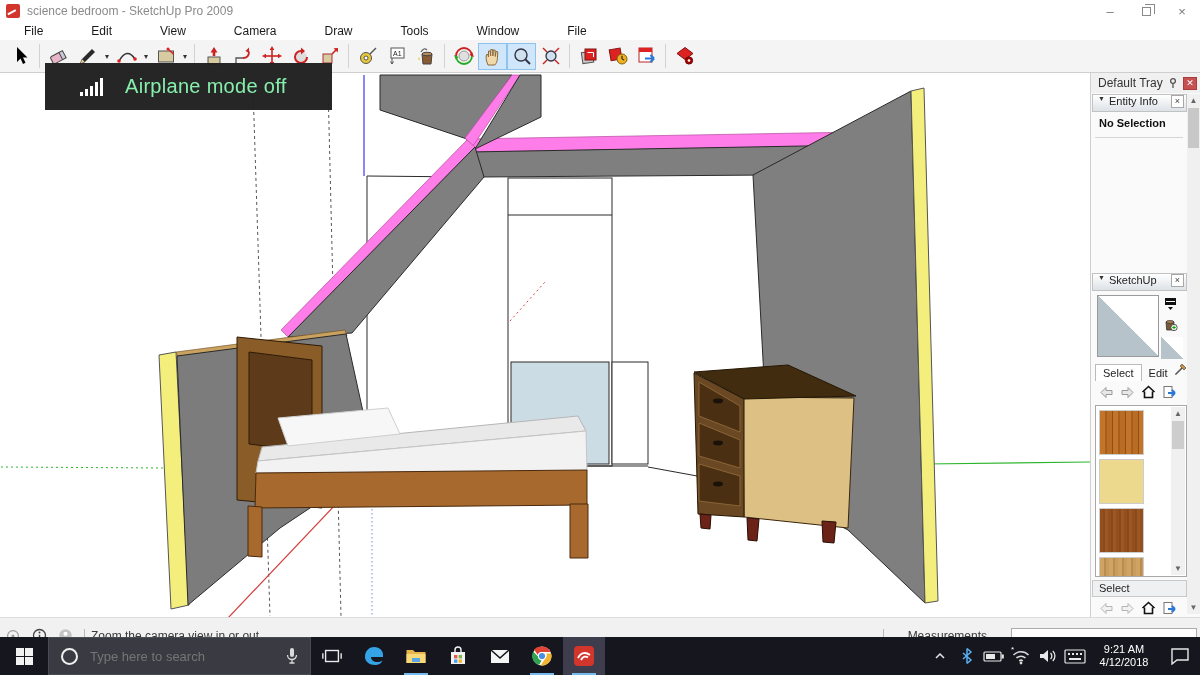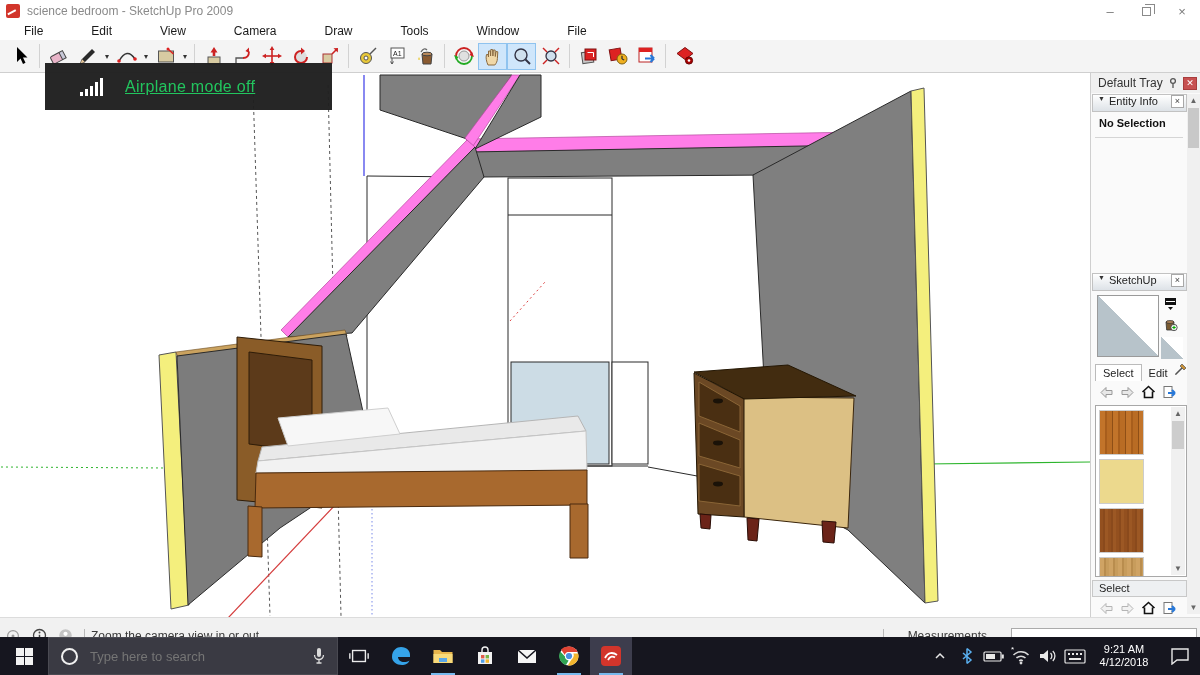--- a/index.html
+++ b/index.html
@@ -32,21 +32,21 @@
   .tcell.hl{background:#cfe6fb;border:1px solid #8fc3ef;}
   .tdiv{width:1px;height:24px;background:#d2d2d2;margin:0 4px;flex:0 0 auto;}
   .dd{width:10px;font-size:8px;color:#333;text-align:center;flex:0 0 auto;}
 
   
   .viewport{position:absolute;left:0;top:73px;width:1090px;height:544px;background:#fff;}
 
   
   .osd{position:absolute;left:45px;top:63px;width:287px;height:47px;background:rgba(31,31,31,.97);
        display:flex;align-items:center;z-index:60;}
-  .osd-label{font-size:16px;color:#22c55e;margin-left:21px;font-weight:300;letter-spacing:.3px;text-decoration:underline;}
+  .osd-label{font-size:20px;color:#86efac;margin-left:21px;font-weight:300;letter-spacing:.3px;}
 
   
   .tray{position:absolute;left:1090px;top:73px;width:110px;height:544px;background:#fafafa;
         border-left:1px solid #cfcfcf;font-size:11px;color:#222;}
   .tray-head{position:absolute;left:0;top:0;width:110px;height:20px;background:#f0f0f0;
              display:flex;align-items:center;font-size:12px;color:#333;padding:0 4px 0 7px;}
   .tray-close{width:14px;height:13px;background:#c75050;border:1px solid #a83c3c;color:#fff;
               font-size:9px;line-height:11px;text-align:center;margin-left:3px;}
   .panel-header{position:absolute;left:1px;width:95px;height:18px;
                 background:linear-gradient(#ffffff,#dde2e7);border:1px solid #c2c2c2;
@@ -89,21 +89,21 @@
   .sb-icon{width:26px;display:flex;justify-content:center;}
   .sb-div{width:1px;height:13px;background:#b8b8b8;margin:0 6px;}
   .measure-wrap{margin-left:auto;display:flex;align-items:center;gap:18px;}
   .measure-input{width:186px;height:15px;border:1px solid #ababab;background:#fff;margin:0 3px 0 6px;
                  font-size:11px;padding:0 3px;}
 
   
   .taskbar{position:absolute;left:0;top:637px;width:1200px;height:38px;background:#16161f;
            display:flex;align-items:center;color:#e8e8e8;}
   .tb-start{width:48px;height:38px;display:flex;align-items:center;justify-content:center;}
-  .tb-search{width:290px;height:38px;background:#3a3a43;display:flex;align-items:center;border:1px solid #4a4a52;}
+  .tb-search{width:263px;height:38px;background:#3a3a43;display:flex;align-items:center;border:1px solid #4a4a52;}
   .cortana{width:17px;height:17px;border:2px solid #f0f0f0;border-radius:50%;margin:0 10px 0 12px;flex:0 0 auto;}
   .tb-search input{flex:1;background:transparent;border:none;outline:none;color:#c8c8c8;font-size:13px;
                    font-family:"Liberation Sans",sans-serif;}
   .tb-icon{width:42px;height:38px;display:flex;align-items:center;justify-content:center;position:relative;flex:0 0 auto;}
   .tb-icon.open::after{content:"";position:absolute;bottom:0;left:9px;right:9px;height:2px;background:#76b9ed;}
   .tb-icon.active{background:#3d3d4d;}
   .sys-tray{margin-left:auto;display:flex;align-items:center;}
   .st-icon{width:27px;height:38px;display:flex;align-items:center;justify-content:center;flex:0 0 auto;}
   .clock{width:64px;text-align:center;font-size:11px;line-height:13px;color:#fff;flex:0 0 auto;margin:0 4px;}
 </style>

